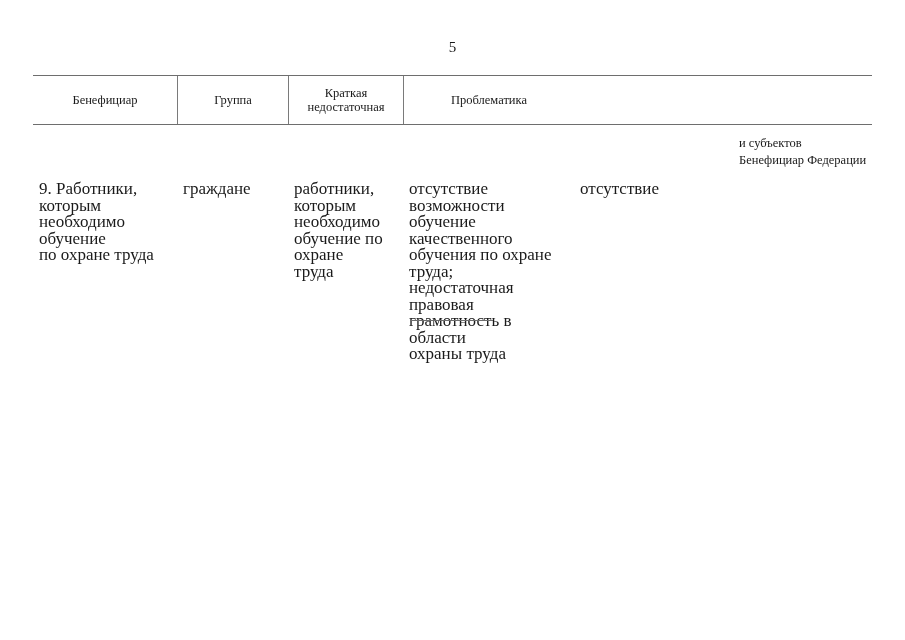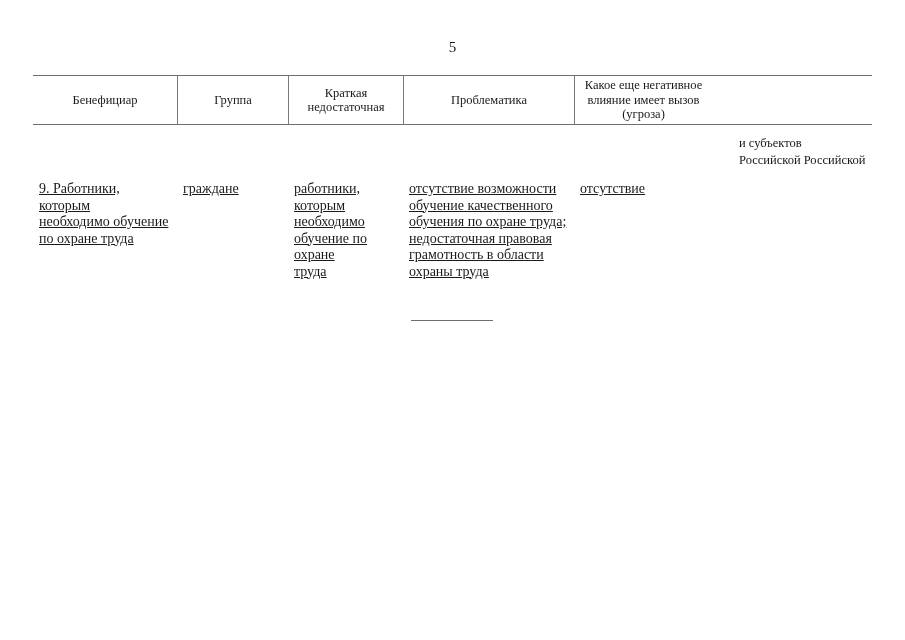--- a/index.html
+++ b/index.html
@@ -75,24 +75,23 @@
 
   .table-body {
     position: relative;
     display: flex;
     align-items: flex-start;
   }
 
   .td {
     box-sizing: border-box;
     padding: 0 6px;
-    font-size: 14px;
+    font-size: 17px;
     line-height: 16.5px;
     text-align: left;
-    text-decoration: underline;
   }
 
   
   .continuation {
     position: absolute;
     left: 739px;
     top: 135px;
     width: 142px;
     font-size: 12.5px;
     line-height: 16.5px;
@@ -135,31 +134,26 @@
       <div class="th c2">
         <span class="cell-text">Группа</span>
       </div>
       <div class="th c3">
         <span class="cell-text">Краткая
 недостаточная</span>
       </div>
       <div class="th c4">
         <span class="cell-text">Проблематика</span>
       </div>
-      <div class="th c6">
-        <span class="cell-text">Какое еще негативное
-влияние имеет вызов
-(угроза)</span>
-      </div>
     </div>
 
   </div>
 
   <div class="continuation cell-text">и субъектов
-Российской Российской</div>
+Бенефициар Федерации</div>
 
   <div class="body-row">
     <div class="table-body">
       <div class="td c1">
         <span class="cell-text">9. Работники, которым
 необходимо обучение
 по охране труда</span>
       </div>
       <div class="td c2">
         <span class="cell-text">граждане</span>

